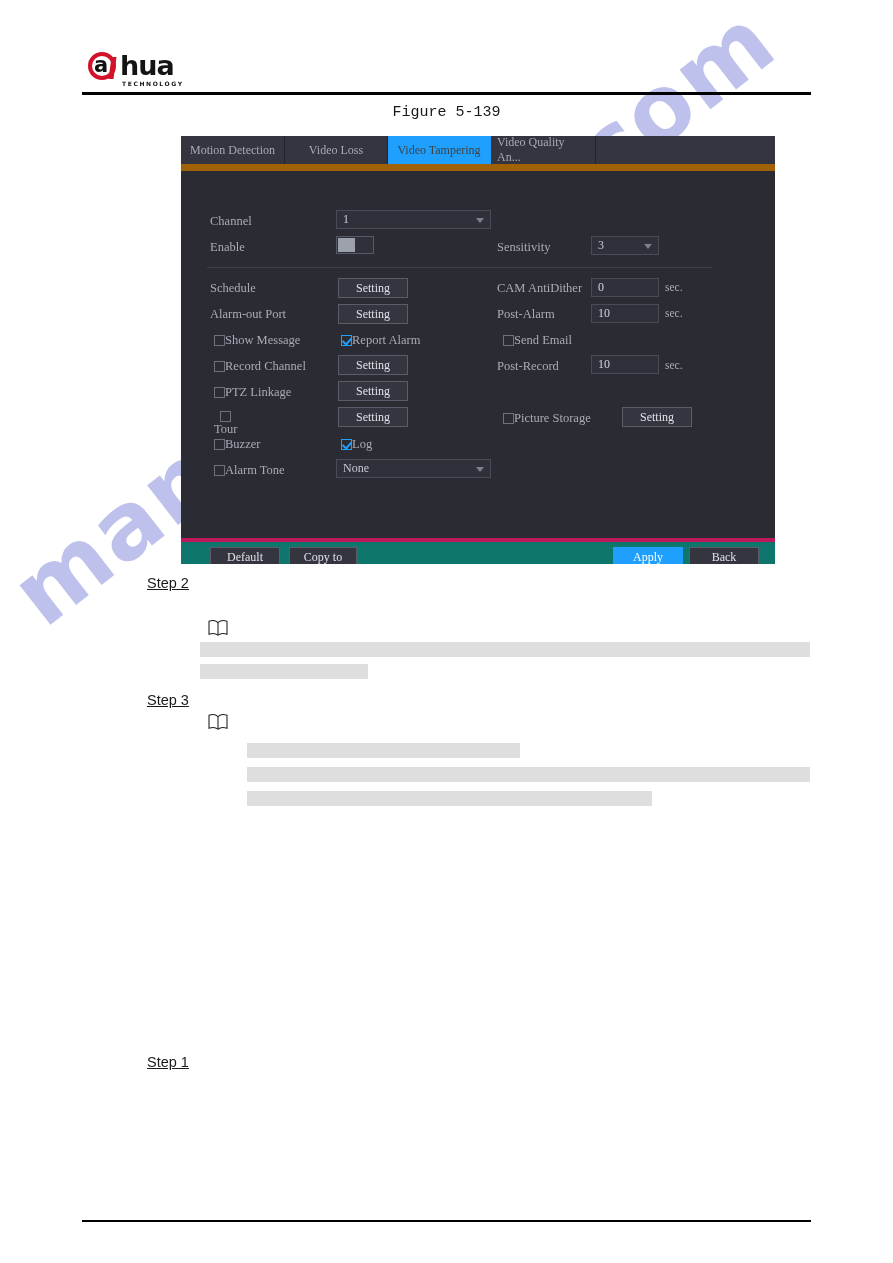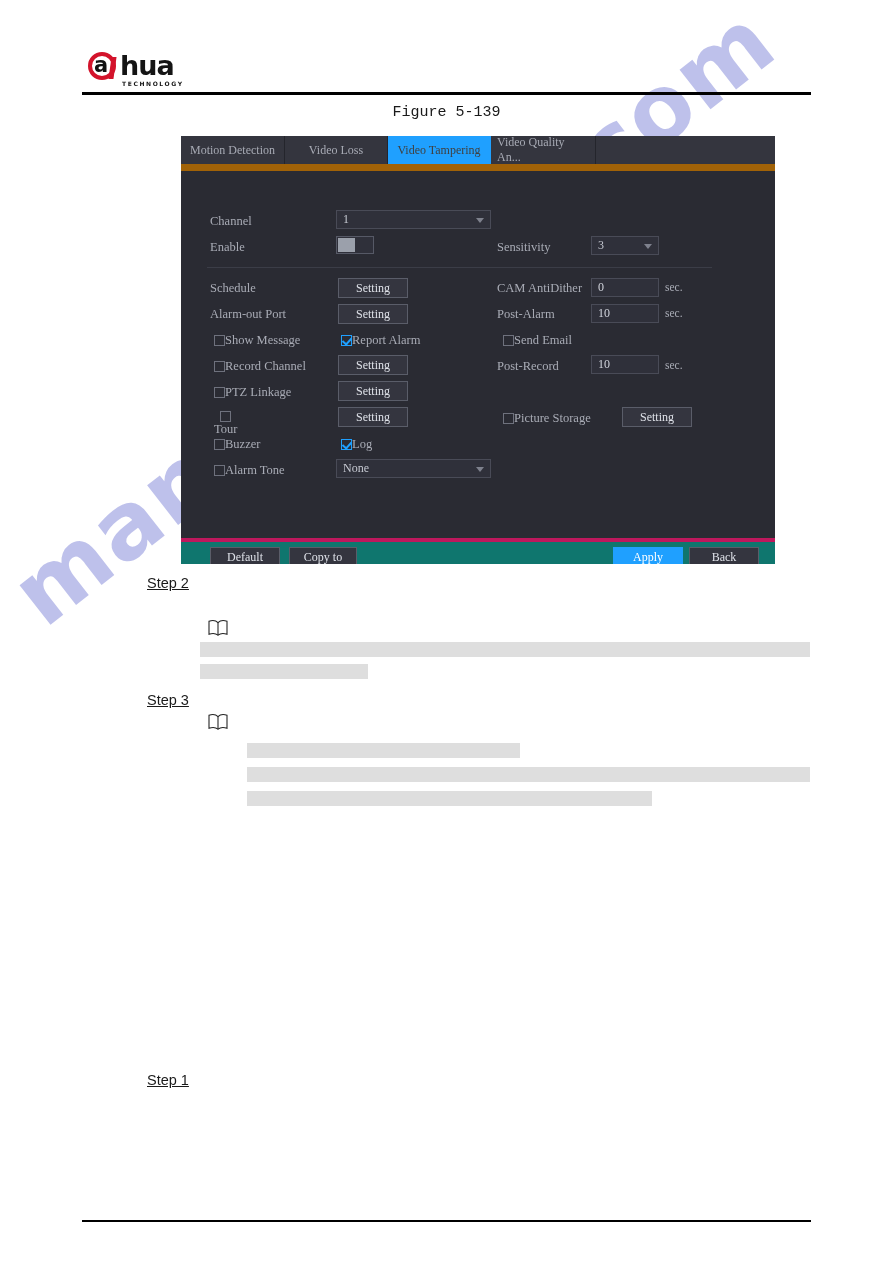--- a/index.html
+++ b/index.html
@@ -479,15 +479,15 @@
 
   <svg class="book-icon" style="left:207px; top:713px;" viewBox="0 0 24 20">
     <path d="M12 4 C9.5 1.5 5 1.5 2 2.5 L2 17 C5 16 9.5 16 12 18 C14.5 16 19 16 22 17 L22 2.5 C19 1.5 14.5 1.5 12 4 Z" fill="none" stroke="#222" stroke-width="1.2"></path>
     <path d="M12 4 L12 18" fill="none" stroke="#222" stroke-width="1.2"></path>
   </svg>
 
   <div class="redact" style="left:247px; top:743px; width:273px; height:15px;"></div>
   <div class="redact" style="left:247px; top:767px; width:563px; height:15px;"></div>
   <div class="redact" style="left:247px; top:791px; width:405px; height:15px;"></div>
 
-  <div class="step" style="left:147px; top:1054px;margin-top:18px;">Step 1</div>
+  <div class="step" style="left:147px; top:1054px;">Step 1</div>
 
 </div>
 
 </body></html>

